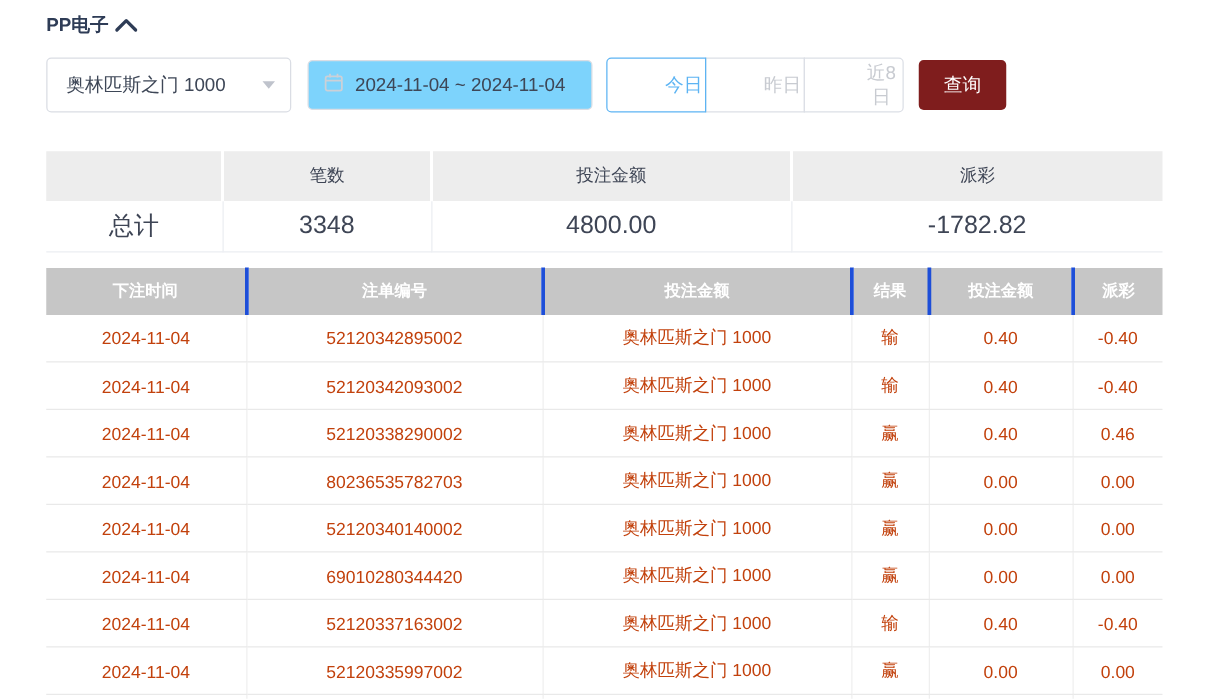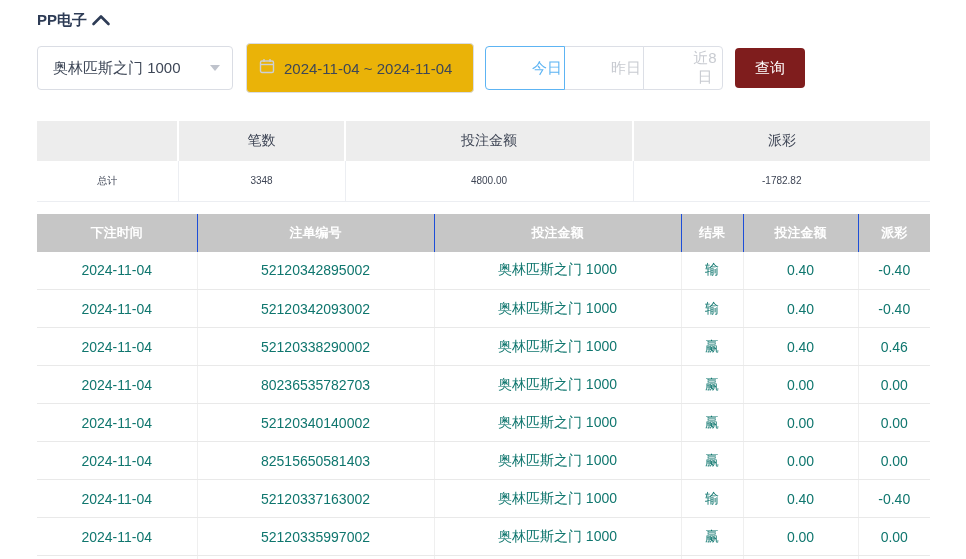--- a/index.html
+++ b/index.html
@@ -13,50 +13,50 @@
   .collapse-btn { background:none; border:none; cursor:pointer; padding:2px 4px; line-height:0; }
 
   
   .filters { display:flex; align-items:center; margin-top:14px; height:44px; }
   .select-box { width:196px; height:44px; border:1px solid #dadde4; border-radius:4px;
     display:flex; align-items:center; padding:0 12px 0 15px; font-size:15px; color:#3e4757;
     background:#fff; cursor:pointer; }
   .select-box .value { flex:1; }
   .caret-down { width:0; height:0; border-left:5px solid transparent; border-right:5px solid transparent;
     border-top:6px solid #bfc3cc; }
-  .date-box { width:228px; height:50px; border:1px solid #dadde4; border-radius:4px; margin-left:13px;
-    display:flex; align-items:center; padding:0 10px 0 12px; background:#eab308; cursor:pointer; }
+  .date-box { width:228px; height:40px; border:1px solid #dadde4; border-radius:4px; margin-left:13px;
+    display:flex; align-items:center; padding:0 10px 0 12px; background:#7dd3fc; cursor:pointer; }
   .date-box .value { font-size:15px; color:#3e4757; margin-left:9px; }
   .btn-group { display:flex; margin-left:11px; }
   .btn-group button { width:80px; height:44px; background:#fff; border:1px solid #dcdfe6;
     font-size:15px; color:#c8cbd1; cursor:pointer; margin-left:-1px; font-family:inherit;padding-left:44px; }
   .btn-group button:first-child { border-radius:4px 0 0 4px; margin-left:0; }
   .btn-group button:last-child { border-radius:0 4px 4px 0; }
   .btn-group button.active { border:1px solid #5db4f3; color:#5db4f3; position:relative; z-index:2; }
   .query-btn { margin-left:12px; width:70px; height:40px; background:#7f1d1d; color:#fff;
     border:none; border-radius:4px; font-size:15px; cursor:pointer; font-family:inherit; }
 
   
   table { border-collapse:collapse; table-layout:fixed; width:893px; }
   td,th { text-align:center; font-weight:normal; overflow:hidden; white-space:nowrap; }
 
   .summary { margin-top:31px; }
   .summary thead th { background:#ededed; height:40px; font-size:14px; color:#3e4555;
     border-right:2px solid #fff; }
   .summary thead th:last-child { border-right:none; }
-  .summary tbody td { height:40px; font-size:10px; color:#3e4555; background:#fff;
+  .summary tbody td { height:40px; font-size:20px; color:#3e4555; background:#fff;
     border:1px solid #eceef2; border-top:none; }
   .summary tbody td:first-child { border-left:none; }
   .summary tbody td:last-child { border-right:none; }
 
   .bets { margin-top:12px; }
   .bets thead th { background:#c6c6c6; color:#fff; height:38px; font-size:13px; font-weight:bold;
-    border-right:1px solid #1d4ed8; }
+    border-right:3px solid #1d4ed8; }
   .bets thead th:last-child { border-right:none; }
-  .bets tbody td { height:38px; background:#fff; font-size:14px; color:#0f766e;
+  .bets tbody td { height:38px; background:#fff; font-size:14px; color:#c2410c;
     border-bottom:1px solid #e9e9e9; border-right:1px solid #efefef; }
   .bets tbody td:last-child { border-right:none; }
 
   .neg { color:#f25862; }
 </style>
 </head>
 <body>
 
 <div class="page">
 
@@ -181,21 +181,21 @@
           <td>2024-11-04</td>
           <td>52120340140002</td>
           <td>奥林匹斯之门 1000</td>
           <td>赢</td>
           <td>0.00</td>
           <td>0.00</td>
         </tr>
 
         <tr>
           <td>2024-11-04</td>
-          <td>82515650581403</td>
+          <td>69010280344420</td>
           <td>奥林匹斯之门 1000</td>
           <td>赢</td>
           <td>0.00</td>
           <td>0.00</td>
         </tr>
 
         <tr>
           <td>2024-11-04</td>
           <td>52120337163002</td>
           <td>奥林匹斯之门 1000</td>

